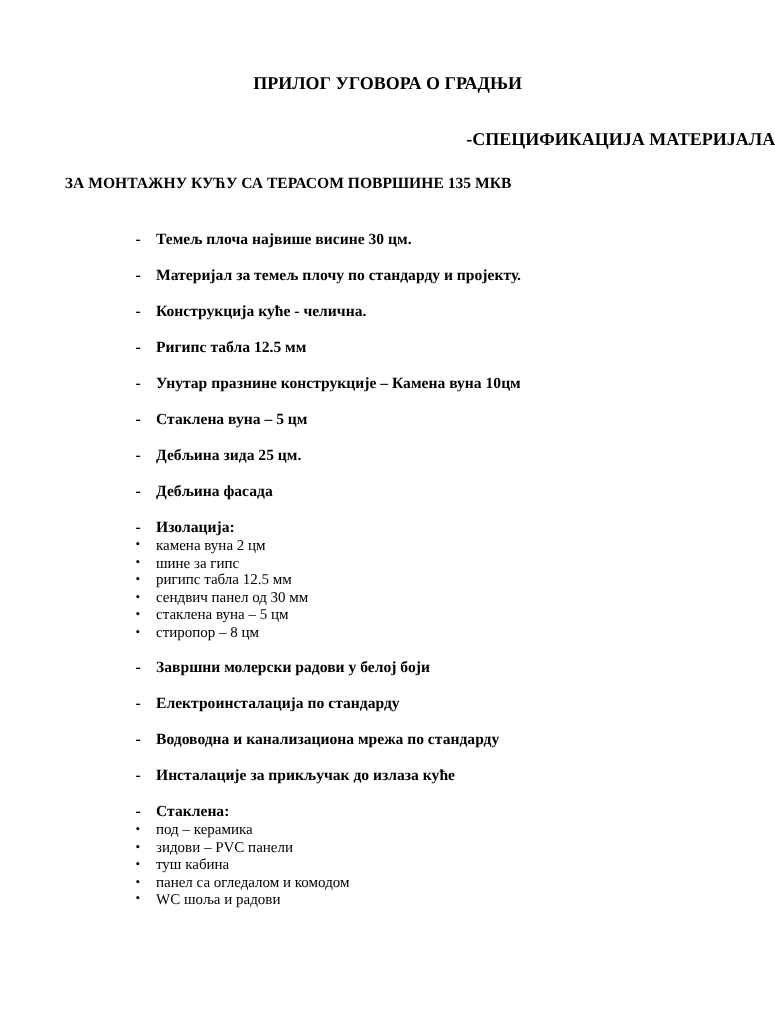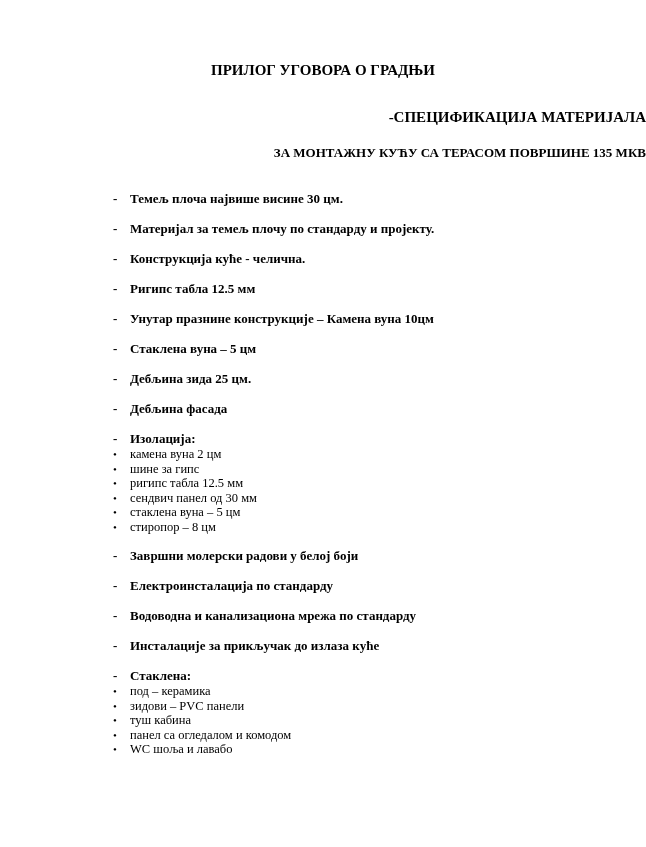--- a/index.html
+++ b/index.html
@@ -28,21 +28,21 @@
   .doc-subtitle {
     margin-top: 29px;
     text-align: right;
     font-size: 15px;
     line-height: 18px;
     font-weight: bold;
   }
   .doc-heading {
     margin-top: 19px;
     padding-left: 54px;
-    text-align: right;
+    text-align: left;
     font-size: 13px;
     line-height: 15px;
     font-weight: bold;
   }
   .spec-list {
     margin-top: 32px;
     padding-left: 113px;
     padding-right: 70px;
   }
   .dash-item {
@@ -181,17 +181,17 @@
         <div class="bullet-item">
           <span class="marker">•</span>
           <span>туш кабина</span>
         </div>
         <div class="bullet-item">
           <span class="marker">•</span>
           <span>панел са огледалом и комодом</span>
         </div>
         <div class="bullet-item">
           <span class="marker">•</span>
-          <span>WC шоља и лавабо</span>
+          <span>WC шоља и радови</span>
         </div>
       </div>
     </div>
 </div>
 
 </body></html>

